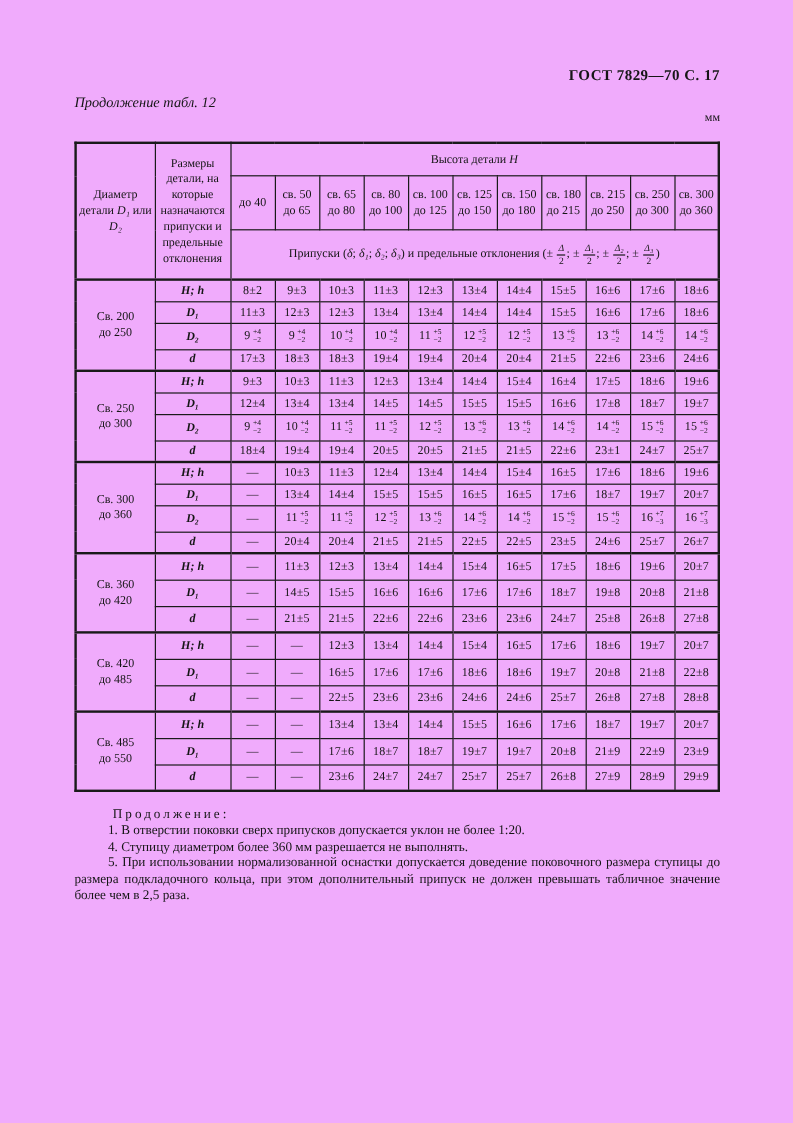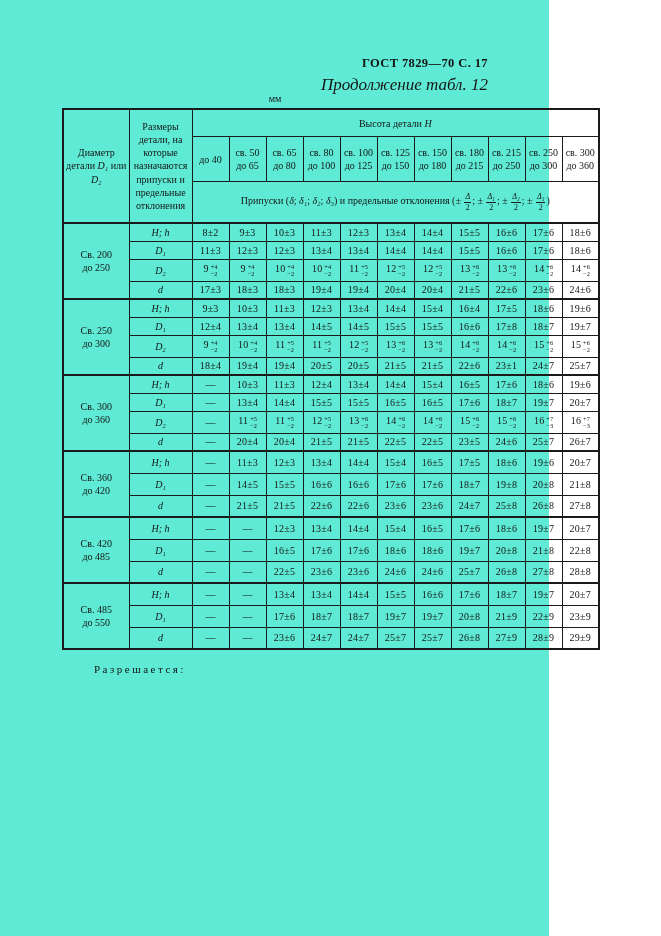--- a/index.html
+++ b/index.html
@@ -1,38 +1,38 @@
 <!DOCTYPE html>
 <html><head>
 <meta charset="utf-8">
 <style>
   html,body { margin:0; padding:0; background:#ffffff; }
   .page {
-    width:549px; height:936px; background:#5eead4; position:relative;
+    width:661px; height:936px; background:#f0abfc; position:relative;
     box-sizing:border-box; padding:57px 61px 0 62px;
     font-family:"Liberation Serif","DejaVu Serif",serif; color:#161616;
   }
   .doc-ref { text-align:right; font-weight:bold; font-size:12.5px; letter-spacing:.4px; line-height:13px; }
-  .continuation { text-align:right; font-style:italic; font-size:17px; margin-top:9px; line-height:12px; }
-  .units { text-align:center; font-size:10px; margin-top:2px; margin-bottom:4px; line-height:11px; }
+  .continuation { font-style:italic; font-size:12px; margin-top:9px; line-height:12px; }
+  .units { text-align:right; font-size:10px; margin-top:2px; margin-bottom:14px; line-height:11px; }
 
   table.main { border-collapse:collapse; table-layout:fixed; width:538px; border:2px solid #1a1a1a; }
   table.main td {
     border:1px solid #1a1a1a; text-align:center; vertical-align:middle;
     font-size:10px; padding:0; overflow:hidden;
   }
   td.c1hdr, td.c2hdr { font-size:9.3px; line-height:1.32; padding:2px 3px; }
   td.vr2 { border-right-width:2px; }
   td.vr  { border-right-width:2px; }
   tr.bstart td { border-top-width:2px; }
   td.hdr1 { height:26px; }
   td.range { height:44px; font-size:9.3px; line-height:1.3; padding:2px 1px; }
   td.allow { height:40px; font-size:10px; }
   td.diam { font-size:10px; line-height:1.35; padding:0 4px;margin-left:38px; }
-  td.rowlbl { text-align:left; padding-left:7px; font-style:italic; }
+  td.rowlbl { text-align:left; padding-left:7px; font-style:italic;font-weight:bold; }
   td.val { letter-spacing:.2px; }
 
   .tol {
     display:inline-flex; flex-direction:column; justify-content:center;
     vertical-align:middle; font-size:6.3px; line-height:1.12;
     margin-left:2px; text-align:left; letter-spacing:0;
   }
   .frac { display:inline-block; vertical-align:middle; text-align:center; font-size:8px; line-height:1.15; margin:0 1px; }
   .frac .fn { display:block; border-bottom:1px solid #1a1a1a; padding:0 1px; }
   .frac .fd { display:block; }
@@ -480,17 +480,20 @@
           <td class="val vr">25±7</td>
           <td class="val">26±8</td>
           <td class="val vr">27±9</td>
           <td class="val">28±9</td>
           <td class="val">29±9</td>
         </tr>
       </tbody>
   </table>
 
   <div class="notes">
-    <p class="notes-title">Разрешается:</p>
+    <p class="notes-title">Продолжение:</p>
     <div id="notes-list">
+        <p class="note">1. В отверстии поковки сверх припусков допускается уклон не более 1:20.</p>
+        <p class="note">4. Ступицу диаметром более 360 мм разрешается не выполнять.</p>
+        <p class="note">5. При использовании нормализованной оснастки допускается доведение поковочного размера ступицы до размера подкладочного кольца, при этом дополнительный припуск не должен превышать табличное значение более чем в 2,5 раза.</p>
       </div>
   </div>
 </div>
 
 </body></html>

